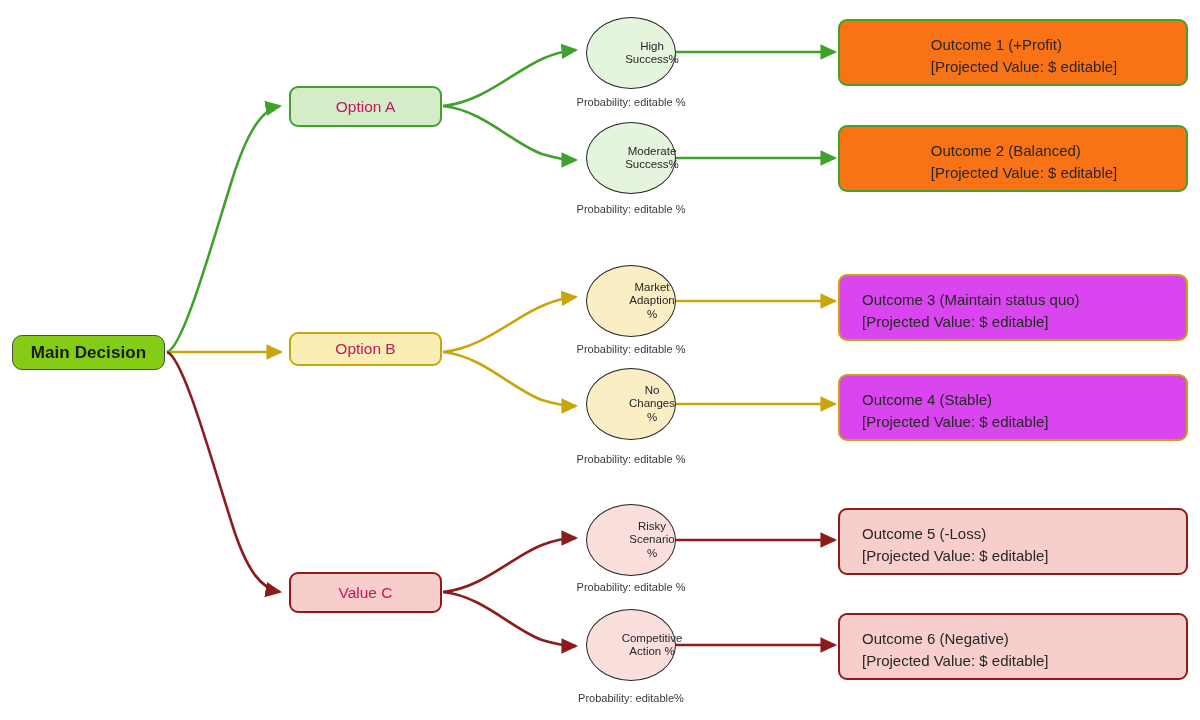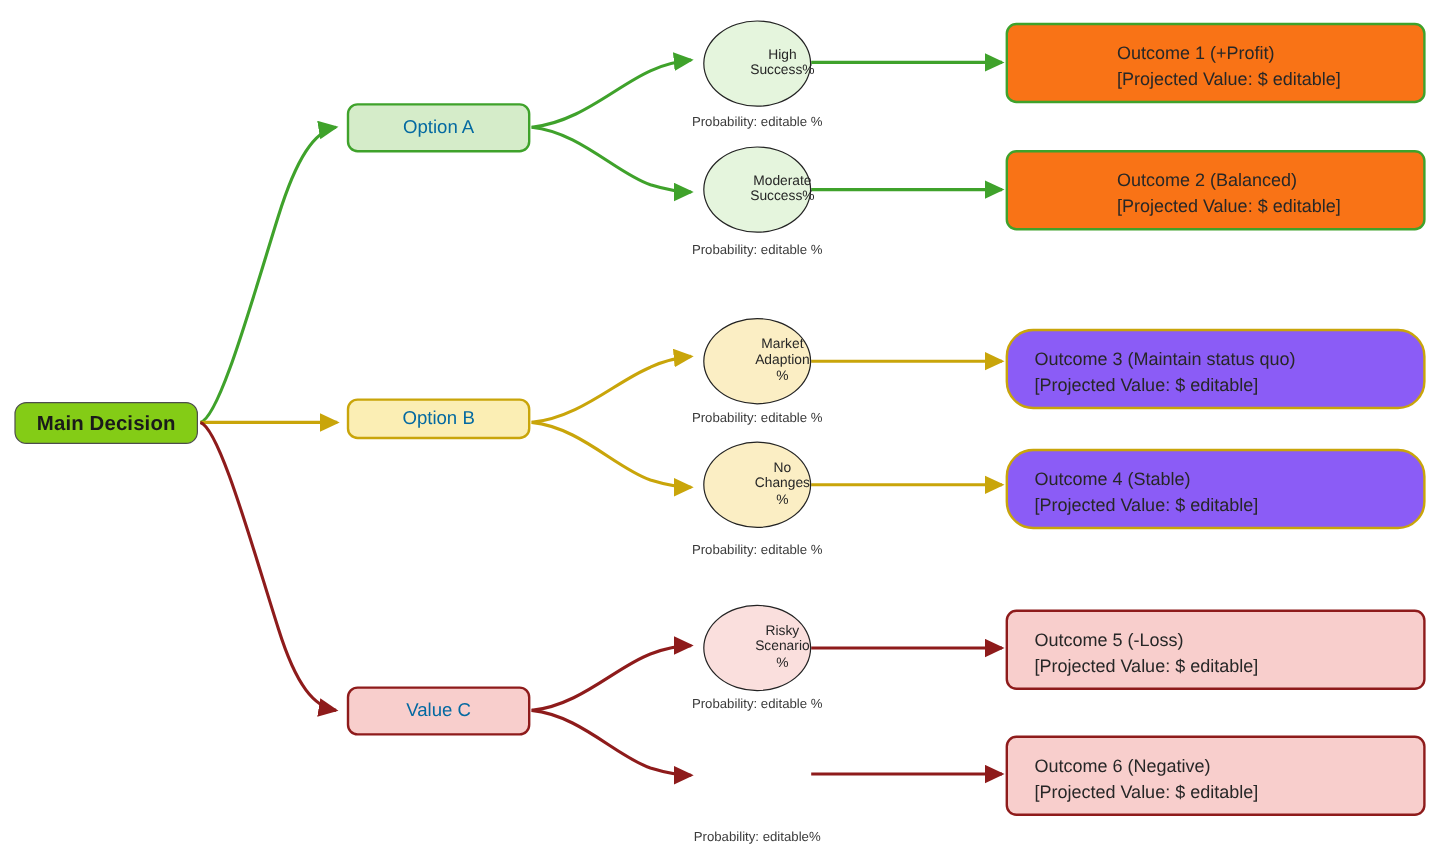--- a/index.html
+++ b/index.html
@@ -45,21 +45,21 @@
     font-weight: bold;
     letter-spacing: .1px;
   }
 
   .option-node {
     justify-content: center;
     border-width: 2.4px;
     border-style: solid;
     border-radius: 9px;
     font-size: 15.5px;
-    color: #0369a1;
+    color: #be185d;
   }
   .option-node.green  { background: #d5ecc9; border-color: #3fa22b; }
   .option-node.yellow { background: #fbeeb4; border-color: #c9a50a; }
   .option-node.red    { background: #f8cecc; border-color: #8e1b1b; }
 
   .chance-node {
     justify-content: center;
     text-align: center;
     border: 1.4px solid #232323;
     border-radius: 50%;
@@ -84,21 +84,21 @@
     align-items: flex-start;
     border-width: 2.4px;
     border-style: solid;
     border-radius: 9px;
     padding: 13px 0 0 22px;
     font-size: 15px;
     line-height: 22px;
     color: #272727;
   }
   .outcome-node.green  { background: #f97316; border-color: #3fa22b; justify-content: center; }
-  .outcome-node.yellow { background: #8b5cf6; border-color: #c9a50a; border-radius: 23px; }
+  .outcome-node.yellow { background: #d946ef; border-color: #c9a50a; }
   .outcome-node.red    { background: #f8cecc; border-color: #8e1b1b; }
   .outcome-node .line2 { display: block; }
 </style>
 </head>
 <body>
 
 <div id="canvas">
 
   <svg id="edges" viewBox="0 0 1200 720">
     <defs>
@@ -183,20 +183,26 @@
   <div class="prob-label" style="left:541px; top:453px; width:180px;">Probability: editable %</div>
 
   <div class="node chance-node red" style="left:586px; top:504px; width:90px; height:72px;">
     <span class="chance-text">
       <span>Risky</span><br>
       <span>Scenario %</span>
     </span>
   </div>
   <div class="prob-label" style="left:541px; top:581px; width:180px;">Probability: editable %</div>
 
+  <div class="node chance-node red" style="left:586px; top:609px; width:90px; height:72px;">
+    <span class="chance-text">
+      <span>Competitive</span><br>
+      <span>Action %</span>
+    </span>
+  </div>
   <div class="prob-label" style="left:541px; top:692px; width:180px;">Probability: editable%</div>
 
   <div class="node outcome-node green" style="left:838px; top:19px; width:350px; height:67px;">
     <span>
       <span>Outcome 1 (+Profit)</span>
       <span class="line2">[Projected Value: $ editable]</span>
     </span>
   </div>
 
   <div class="node outcome-node green" style="left:838px; top:125px; width:350px; height:67px;">

